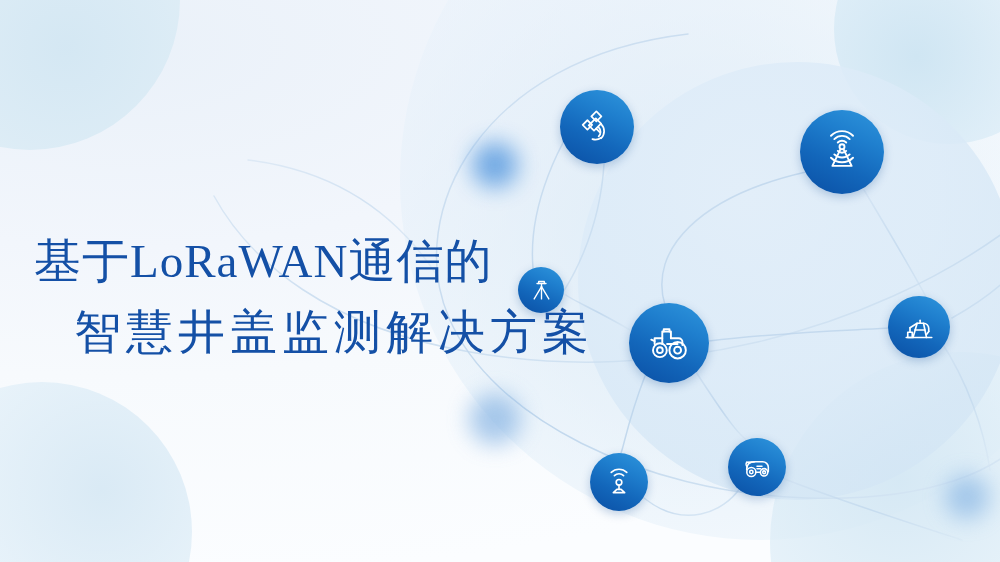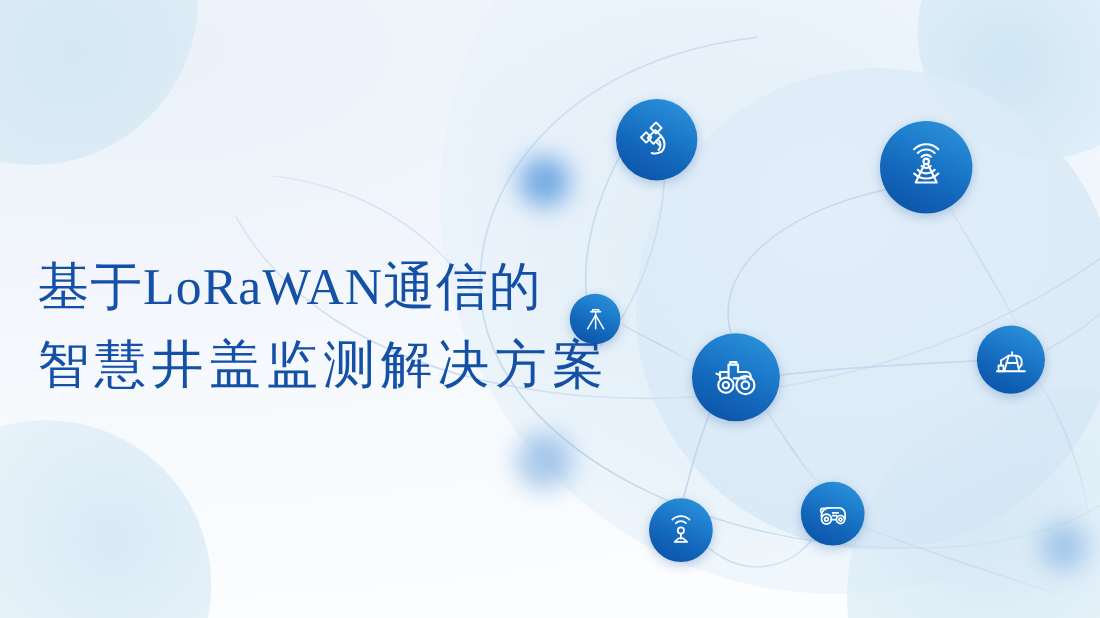--- a/index.html
+++ b/index.html
@@ -104,20 +104,21 @@
     font-family: "Liberation Serif", "DejaVu Serif", serif;
     font-size: 47px;
     line-height: 1.5;
     letter-spacing: 1px;
     font-weight: 400;
     white-space: nowrap;
     color: #1450a6;
   }
   .headline .line.l2 {
     letter-spacing: 5px;
+    margin-left: 40px;
   }
 </style>
 </head>
 <body>
 
 <div id="slide">
 
   <div class="bg-base"></div>
   <div class="bg-wash-right"></div>
   <div class="blob blob-tl"></div>

